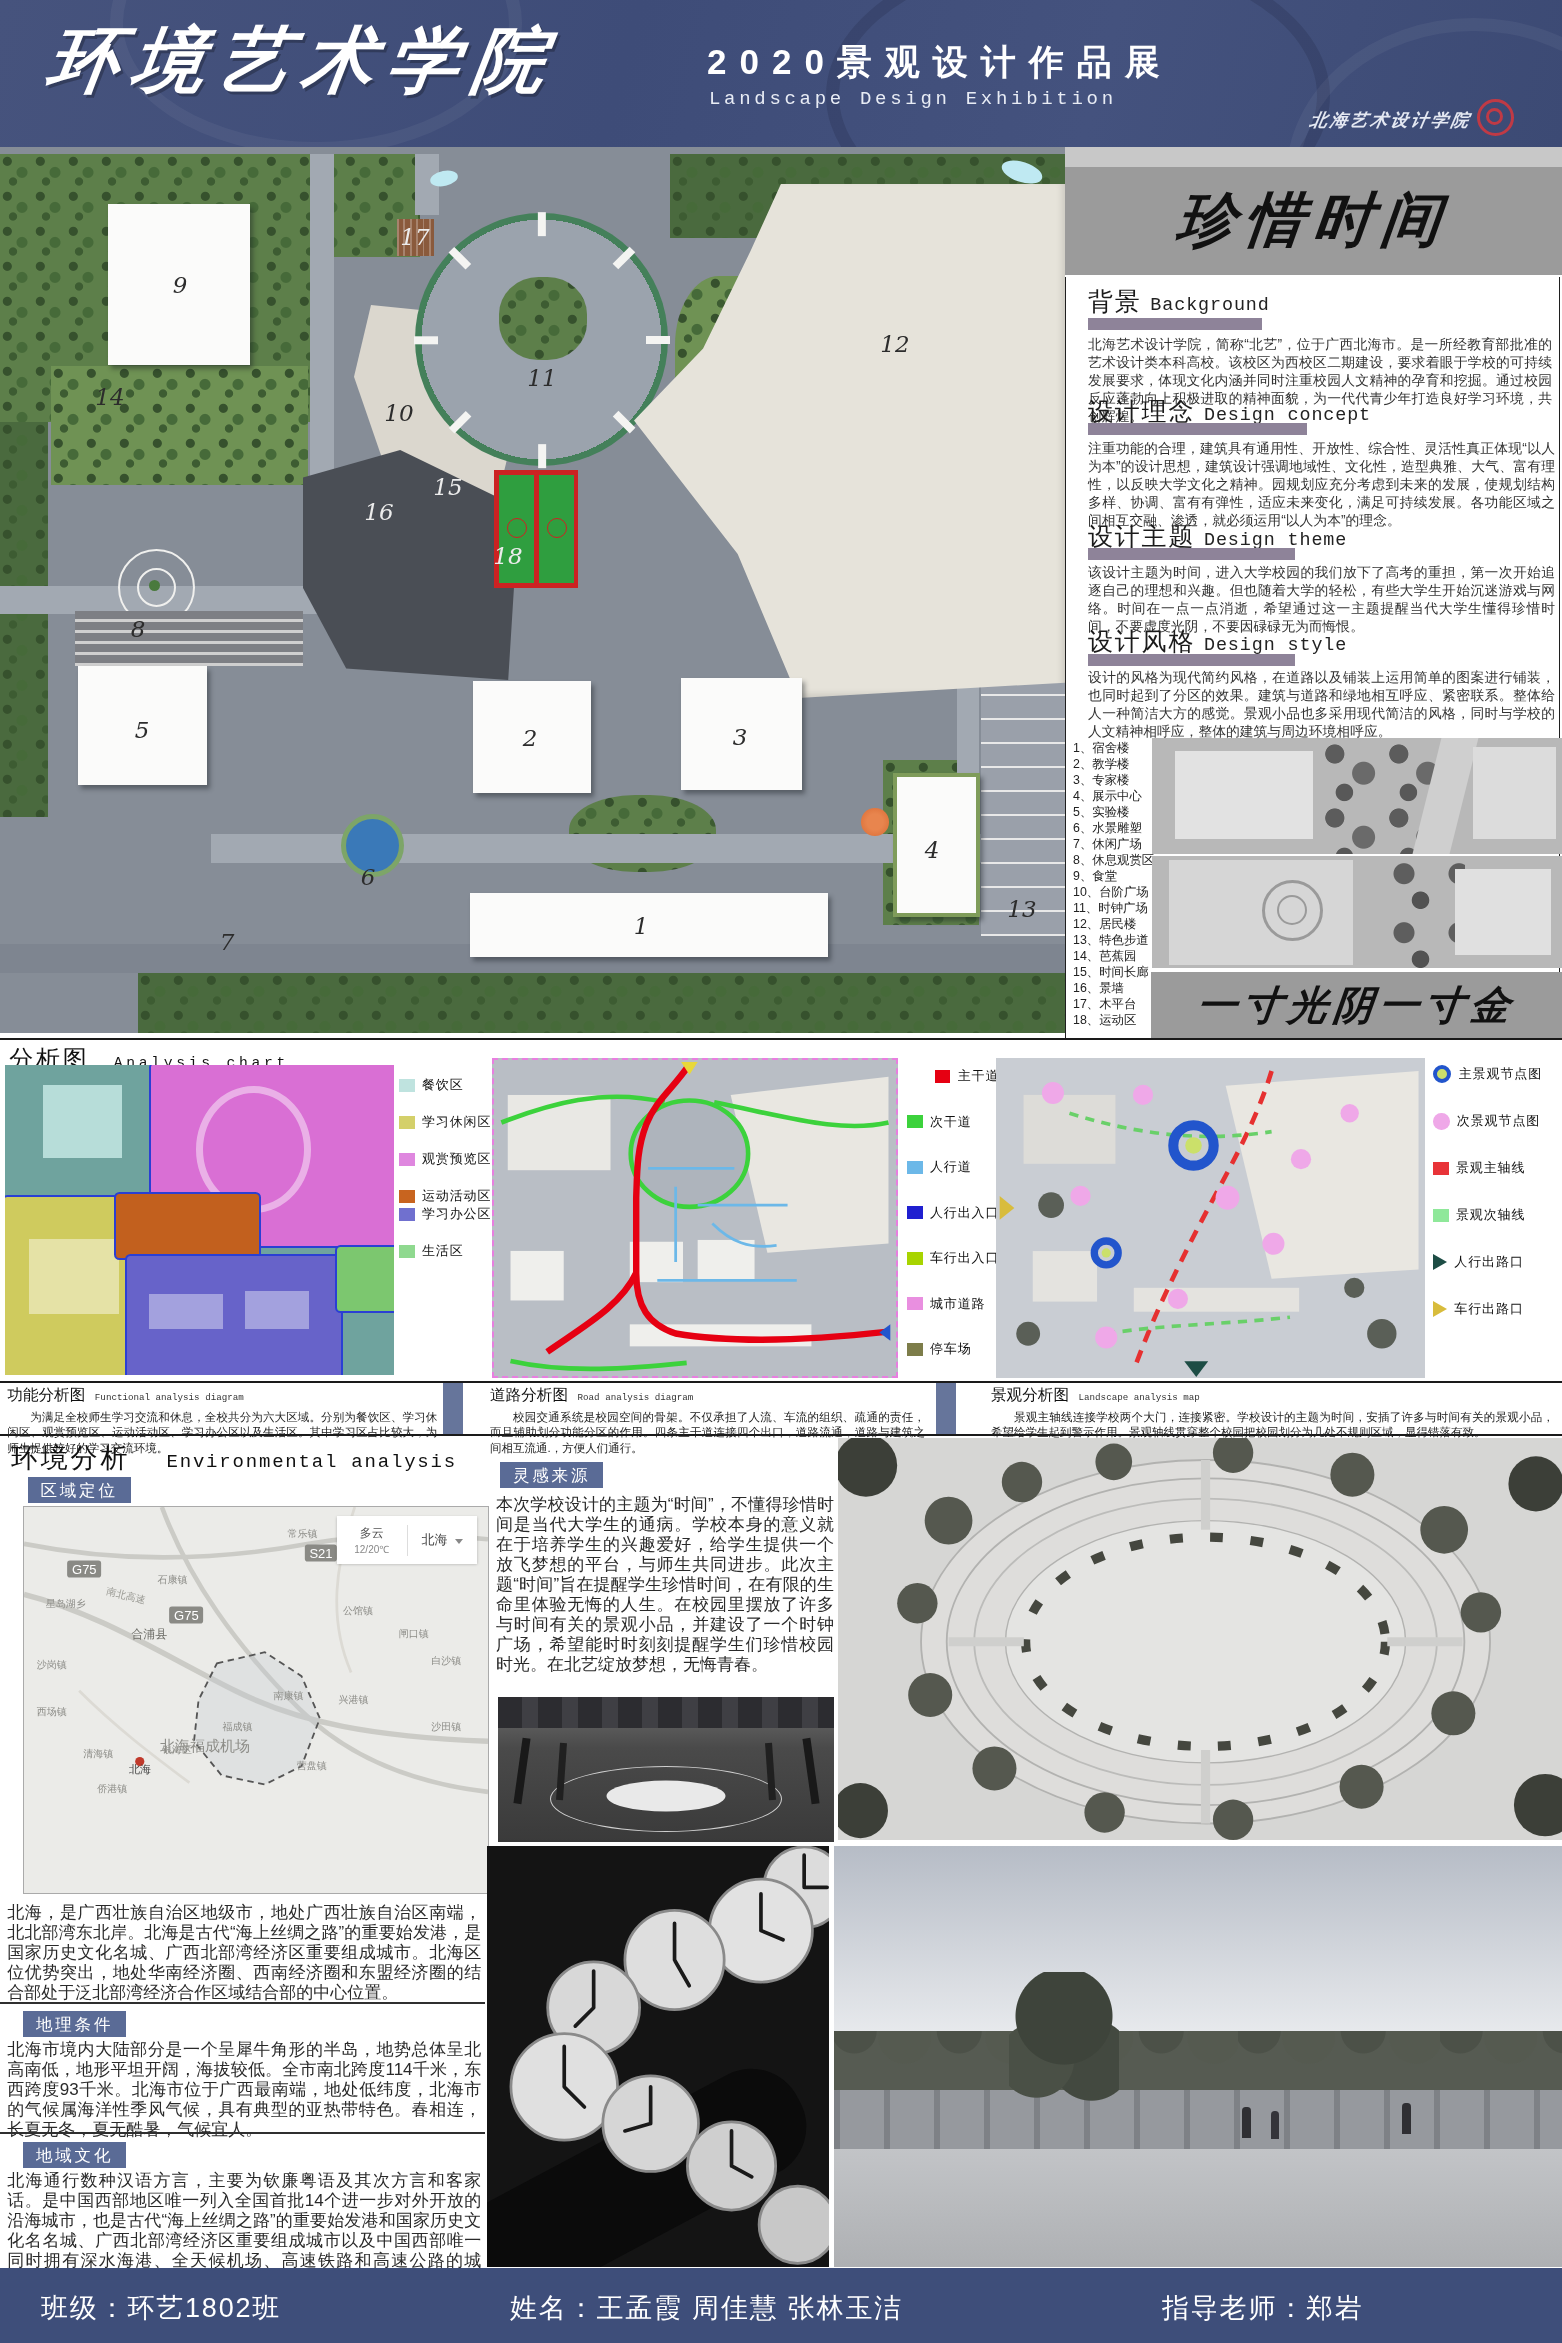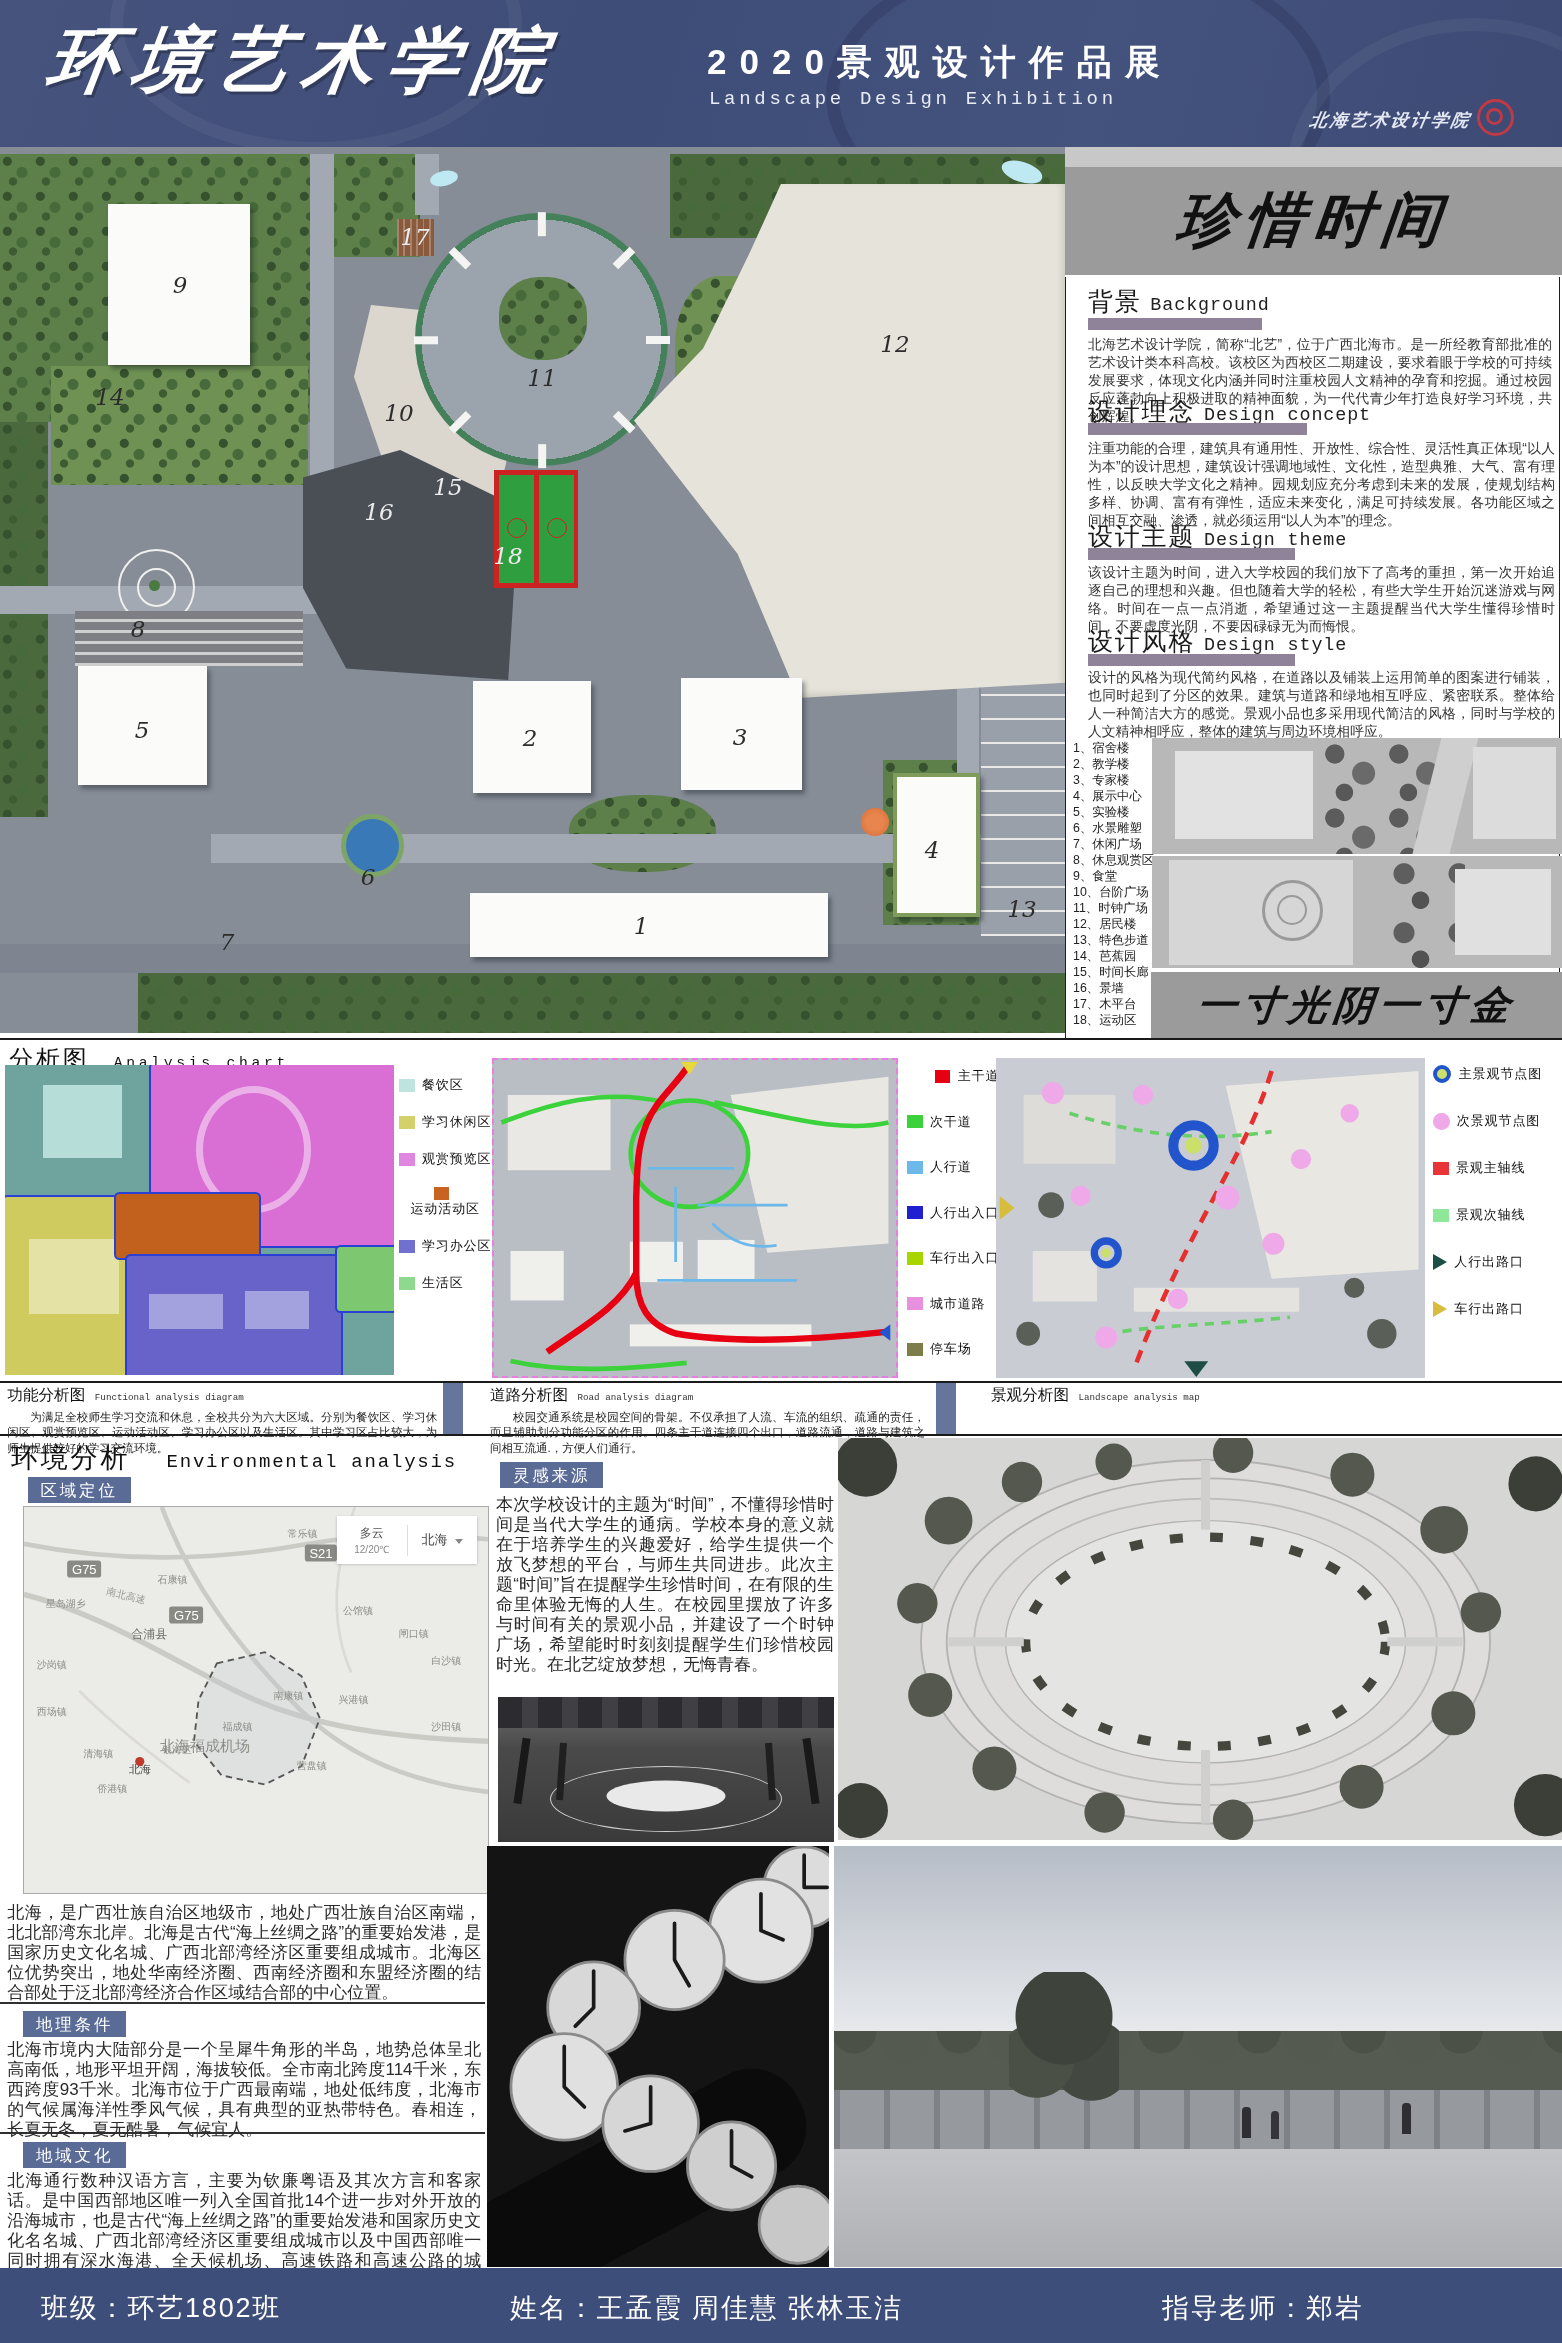--- a/index.html
+++ b/index.html
@@ -287,21 +287,21 @@
         <span class="lgd-label">餐饮区</span>
       </div>
     <div class="lgd-row" style="margin-bottom:19px;">
         <span class="sw" style="background:#d4d06a;"></span>
         <span class="lgd-label">学习休闲区</span>
       </div>
     <div class="lgd-row" style="margin-bottom:19px;">
         <span class="sw" style="background:#df87df;"></span>
         <span class="lgd-label">观赏预览区</span>
       </div>
-    <div class="lgd-row" style="margin-bottom:19px;flex-direction:column;">
+    <div class="lgd-row" style="">
         <span class="sw" style="background:#c8641f;"></span>
         <span class="lgd-label">运动活动区</span>
       </div>
     <div class="lgd-row" style="margin-bottom:19px;">
         <span class="sw" style="background:#7070cf;"></span>
         <span class="lgd-label">学习办公区</span>
       </div>
     <div class="lgd-row">
         <span class="sw" style="background:#8fd98f;"></span>
         <span class="lgd-label">生活区</span>
@@ -425,20 +425,21 @@
     <div class="cap-b">为满足全校师生学习交流和休息，全校共分为六大区域。分别为餐饮区、学习休闲区、观赏预览区、运动活动区、学习办公区以及生活区。其中学习区占比较大，为师生提供较好的学习交流环境。</div>
   </div>
   <div class="abs" style="left:490px;top:1385px;width:435px;">
     <span class="cap-t">道路分析图</span>
     <span class="cap-e">Road analysis diagram</span>
     <div class="cap-b">校园交通系统是校园空间的骨架。不仅承担了人流、车流的组织、疏通的责任，而且辅助划分功能分区的作用。四条主干道连接四个出口，道路流通，道路与建筑之间相互流通.，方便人们通行。</div>
   </div>
   <div class="abs" style="left:991px;top:1385px;width:563px;">
     <span class="cap-t">景观分析图</span>
     <span class="cap-e">Landscape analysis map</span>
+    <div class="cap-b">景观主轴线连接学校两个大门，连接紧密。学校设计的主题为时间，安插了许多与时间有关的景观小品，希望给学生起到警示作用。景观轴线贯穿整个校园把校园划分为几处不规则区域，显得错落有致。</div>
   </div>
 
   <div class="abs" style="left:11px;top:1440px;font-size:27px;letter-spacing:2.8px;color:#111;">
     <span>环境分析</span>
     <span style="font-size:19px;letter-spacing:1.8px;font-family:'Liberation Mono',monospace;margin-left:26px;">Environmental analysis</span>
   </div>
 
   <div class="blue-tag" style="left:27.5px;top:1477px;">区域定位</div>
 
   <div class="abs" style="left:23px;top:1506px;width:464px;height:386px;background:#ebebe8;border:0.9px solid #aaa;overflow:hidden;">

